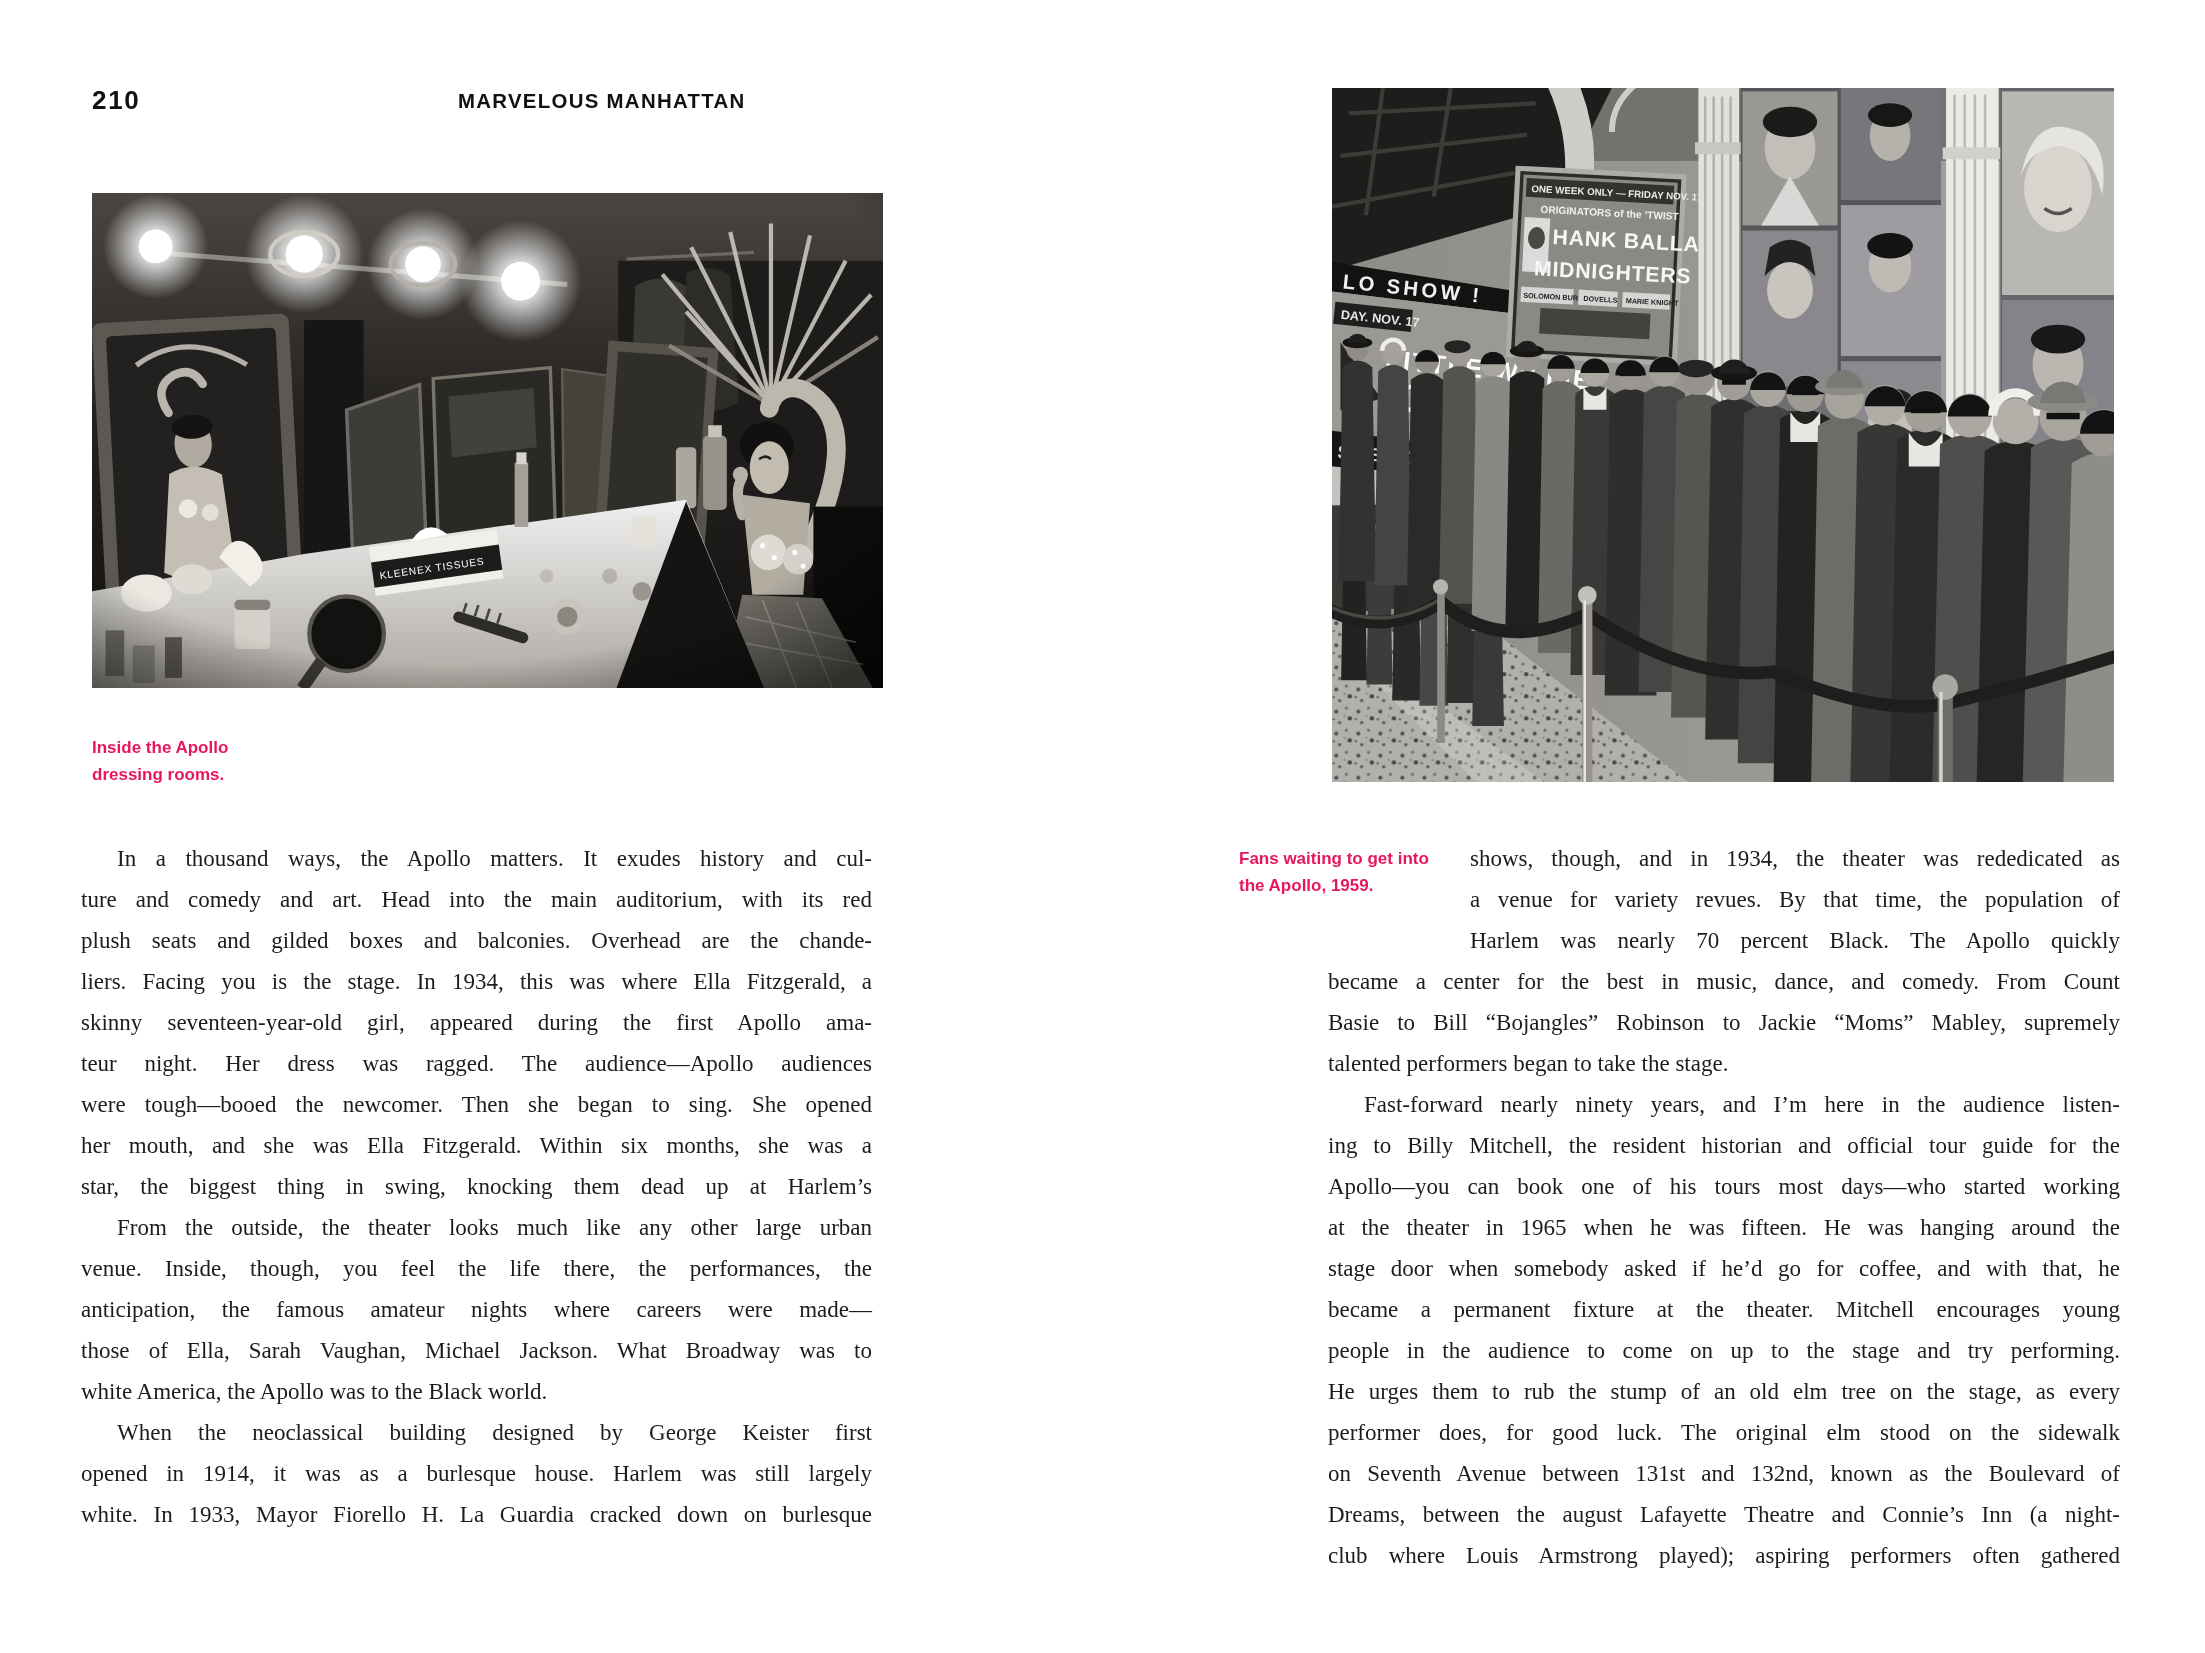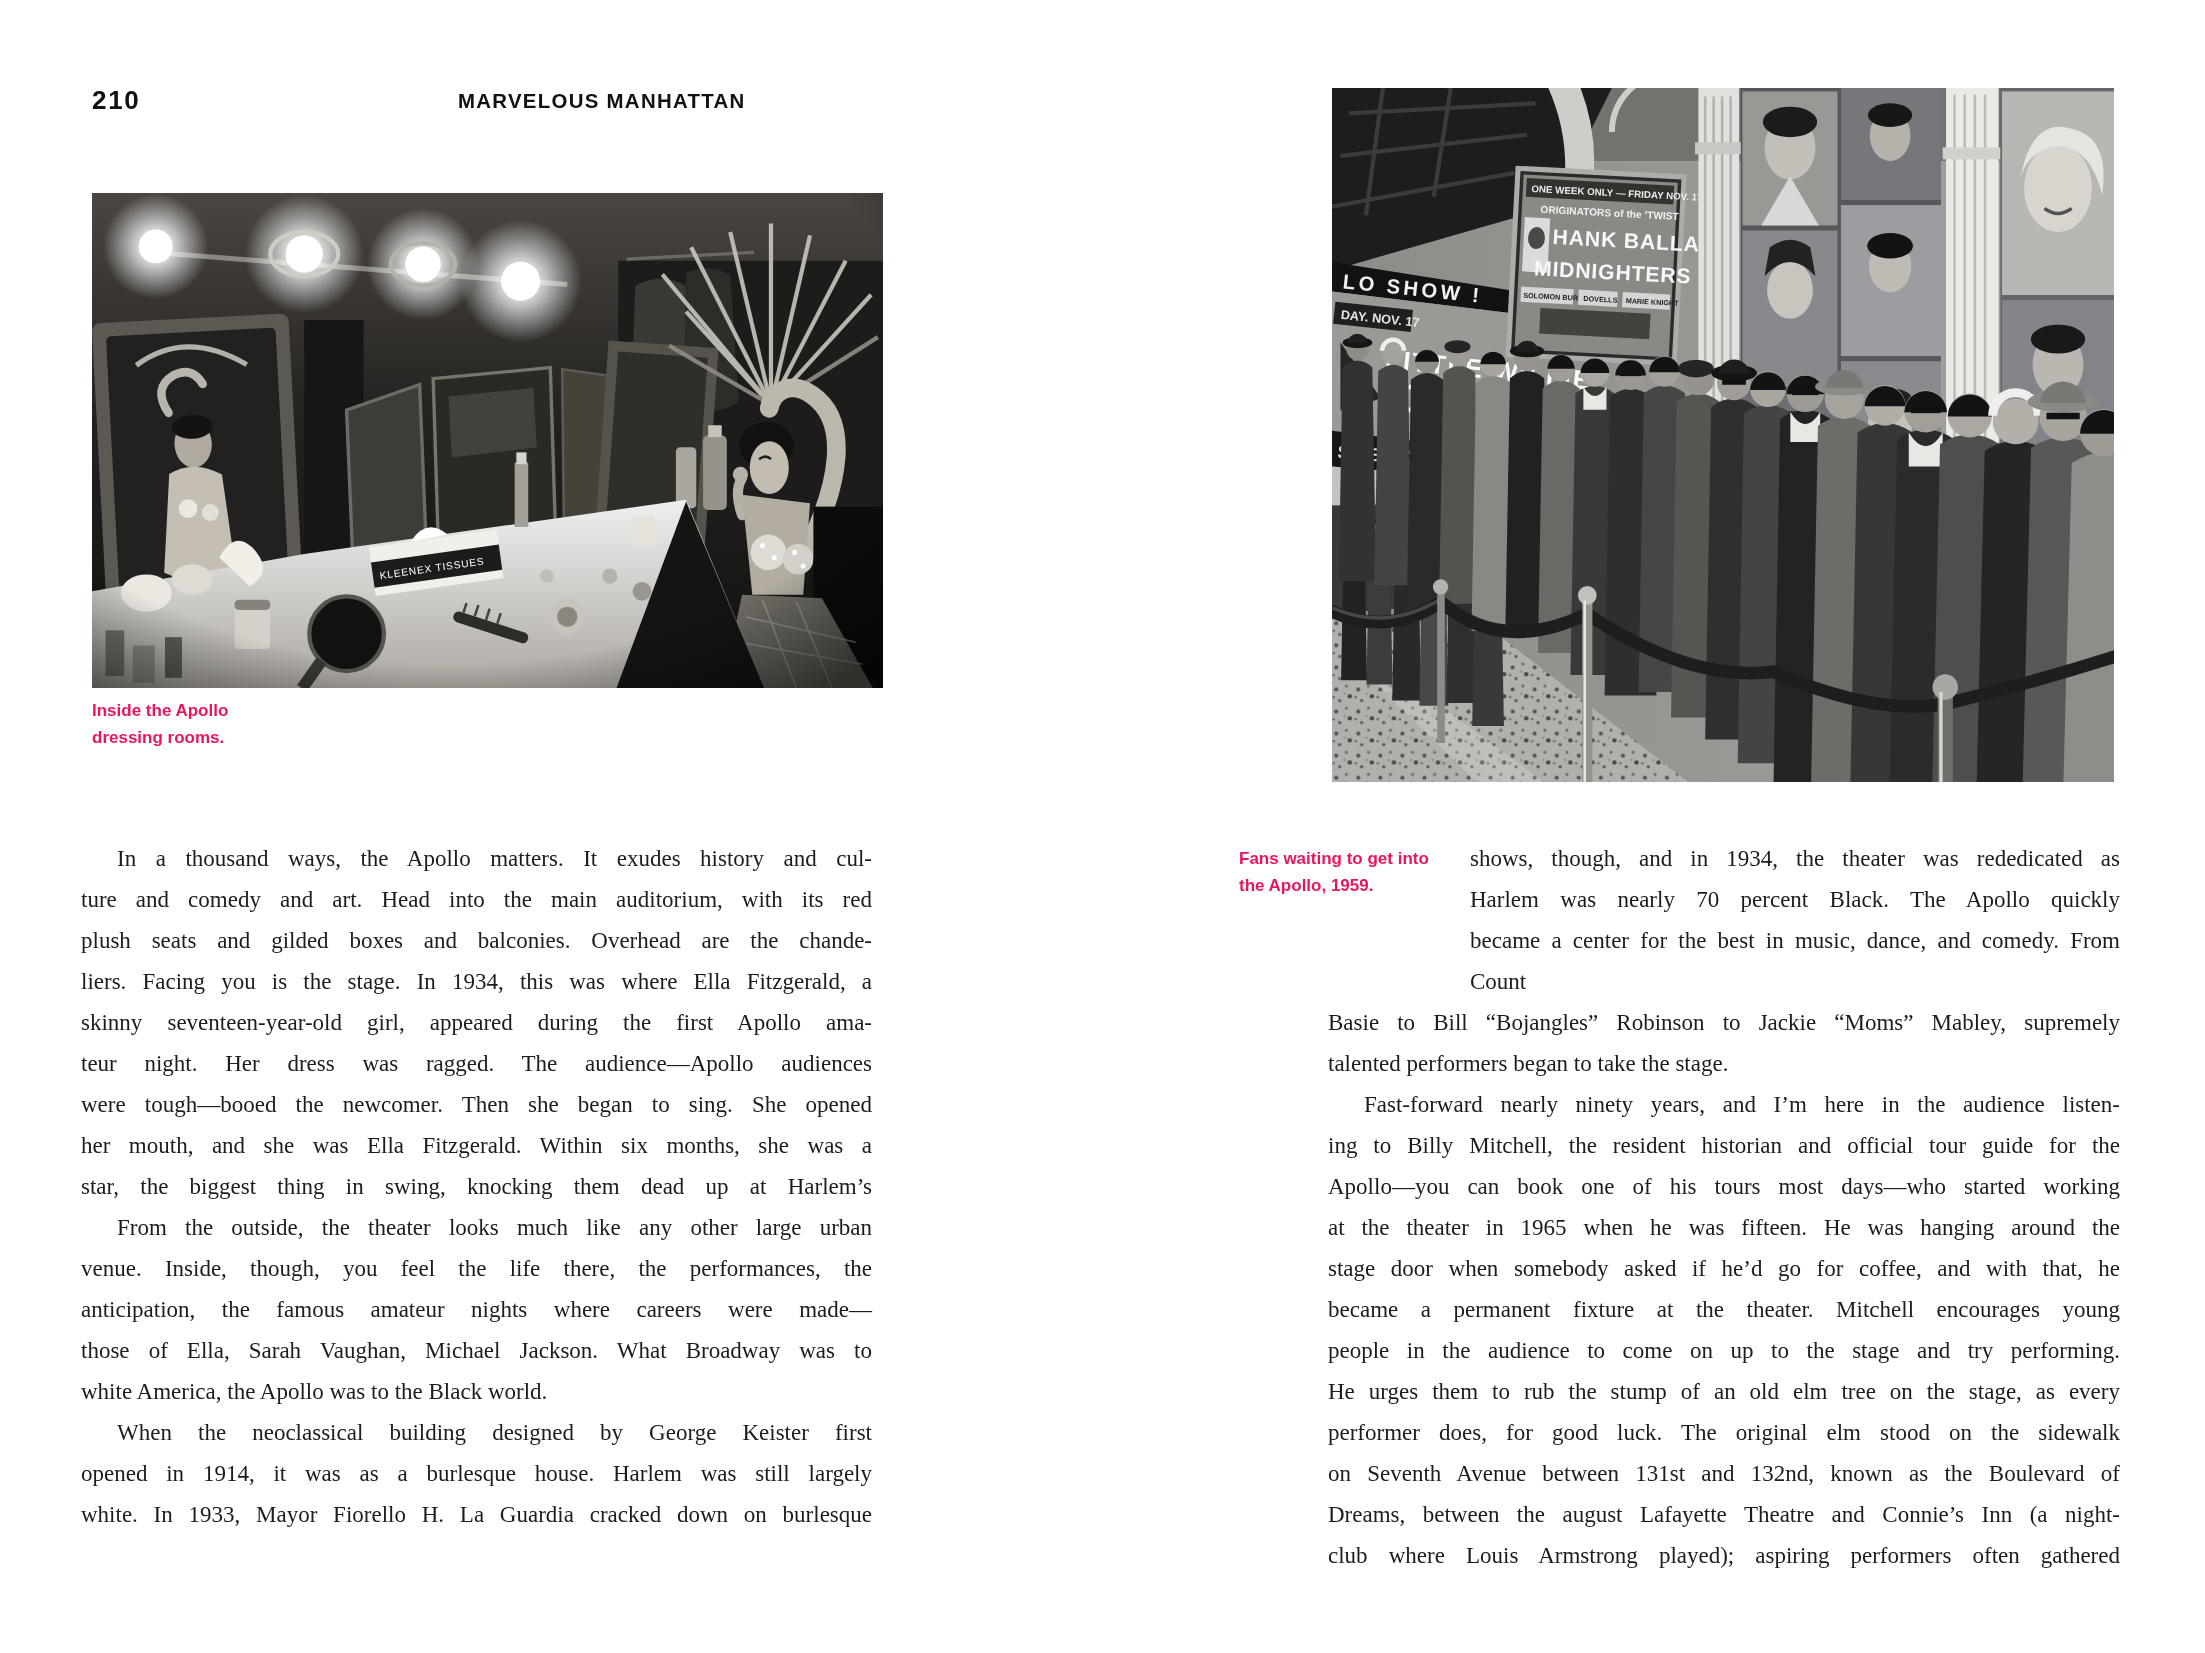--- a/index.html
+++ b/index.html
@@ -11,21 +11,21 @@
   .runhead{position:absolute;left:458px;top:90px;width:424px;
            font-family:"Liberation Sans",sans-serif;font-weight:bold;font-size:20.4px;
            letter-spacing:1.3px;color:#111;}
   
   .photo{position:absolute;display:block;background:#222;}
   #photo-left{left:92px;top:193px;width:791px;height:495px;}
   #photo-right{left:1332px;top:88px;width:782px;height:694px;}
   
   .caption{position:absolute;font-family:"Liberation Sans",sans-serif;font-weight:bold;
            font-size:17px;line-height:27px;color:var(--pink,#e8175d);}
-  #caption-left{left:92px;top:697px;width:288px;}
+  #caption-left{left:92px;top:734px;width:288px;}
   #caption-right{left:1219px;top:845px;width:237px;margin-left:20px;}
   
   .textcol{position:absolute;width:791px;font-size:23px;line-height:41px;color:#1c1c1c;}
   #textcol-left{left:81px;top:838px;}
   #textcol-right{left:1328px;top:838px;width:792px;}
   .tline{text-align:justify;text-align-last:justify;white-space:normal;}
   .tline.endline{text-align-last:left;}
   .tline.ind{text-indent:36px;}
   .wrap-top .tline:nth-child(-n+3){margin-left:142px;}
   svg text{font-family:"Liberation Sans",sans-serif;}
@@ -511,20 +511,21 @@
     </g>
   </svg>
 
   <div id="caption-right" class="caption">
     <div>Fans waiting to get into</div>
     <div>the Apollo, 1959.</div>
   </div>
 
   <div id="textcol-right" class="textcol wrap-top">
       <div class="tline">shows, though, and in 1934, the theater was rededicated as</div>
+      <div class="tline">a venue for variety revues. By that time, the population of</div>
       <div class="tline">Harlem was nearly 70 percent Black. The Apollo quickly</div>
       <div class="tline">became a center for the best in music, dance, and comedy. From Count</div>
       <div class="tline">Basie to Bill “Bojangles” Robinson to Jackie “Moms” Mabley, supremely</div>
       <div class="tline endline">talented performers began to take the stage.</div>
       <div class="tline ind">Fast-forward nearly ninety years, and I’m here in the audience listen-</div>
       <div class="tline">ing to Billy Mitchell, the resident historian and official tour guide for the</div>
       <div class="tline">Apollo—you can book one of his tours most days—who started working</div>
       <div class="tline">at the theater in 1965 when he was fifteen. He was hanging around the</div>
       <div class="tline">stage door when somebody asked if he’d go for coffee, and with that, he</div>
       <div class="tline">became a permanent fixture at the theater. Mitchell encourages young</div>

